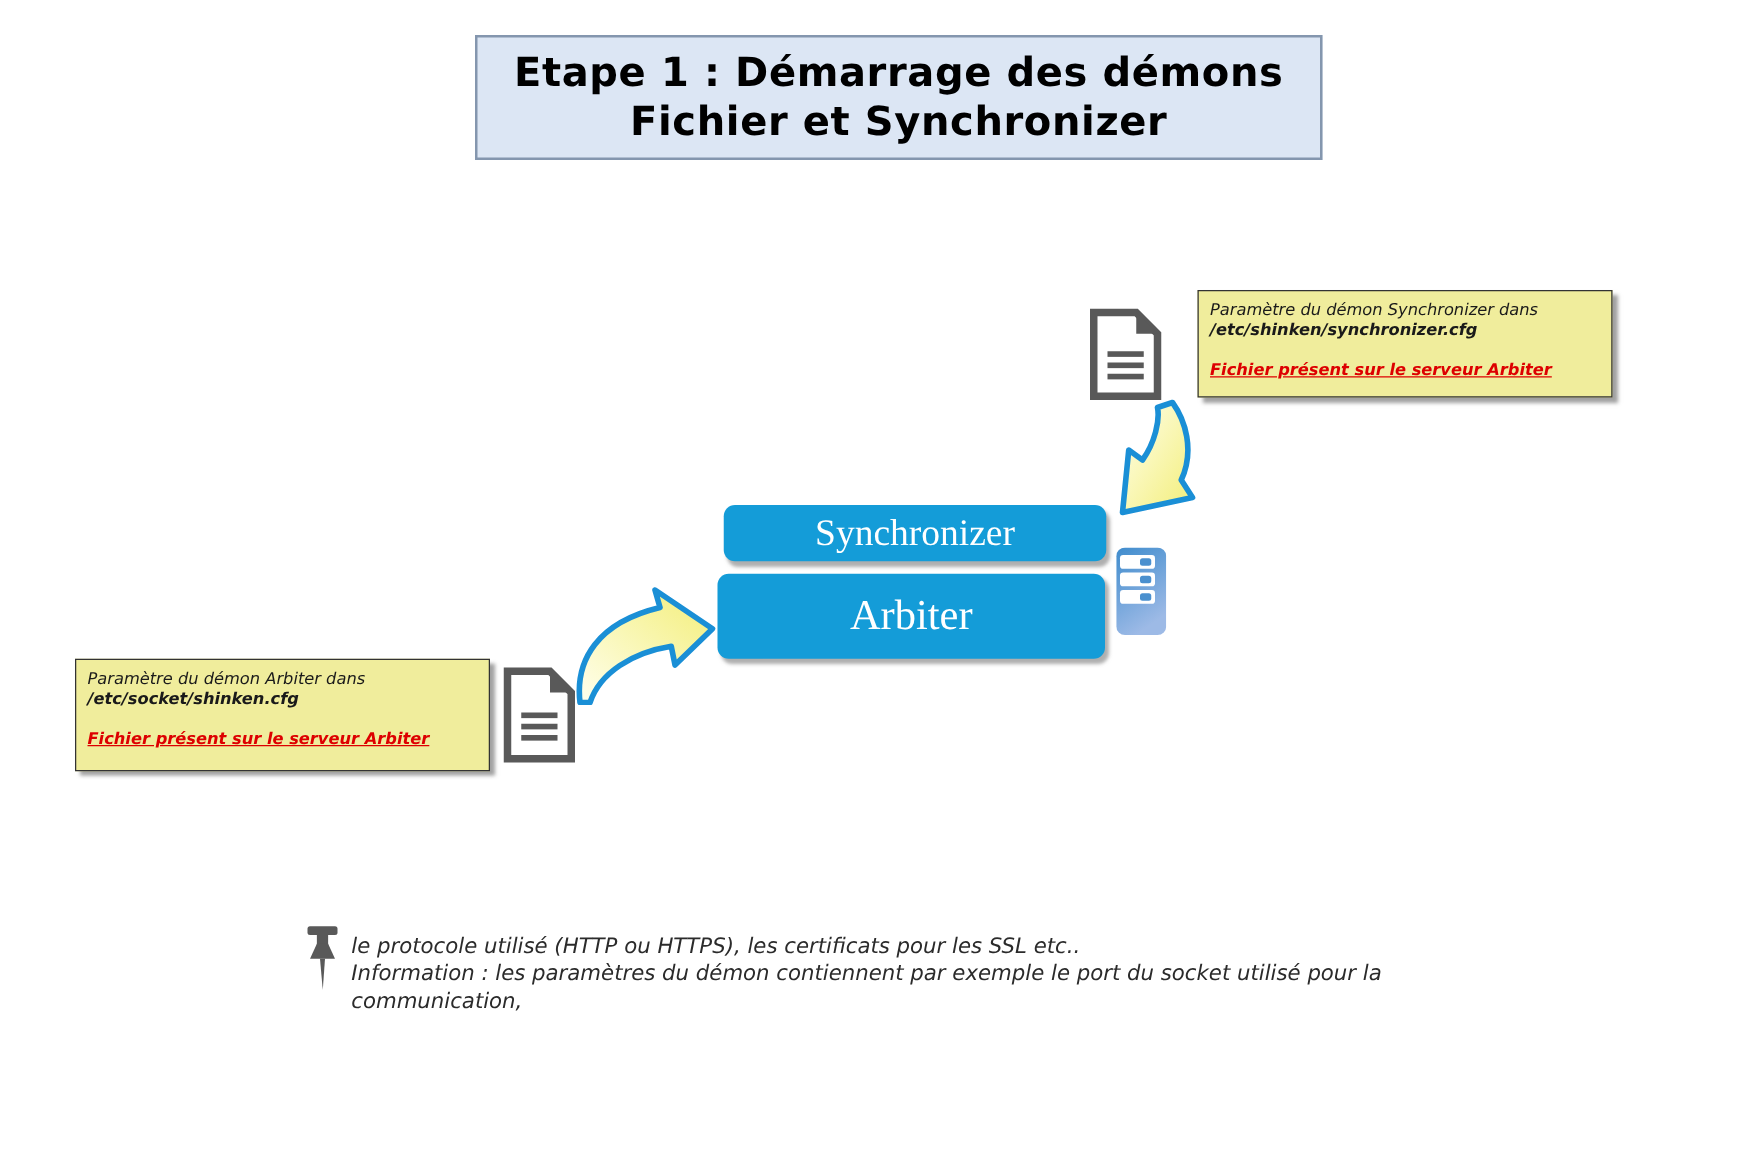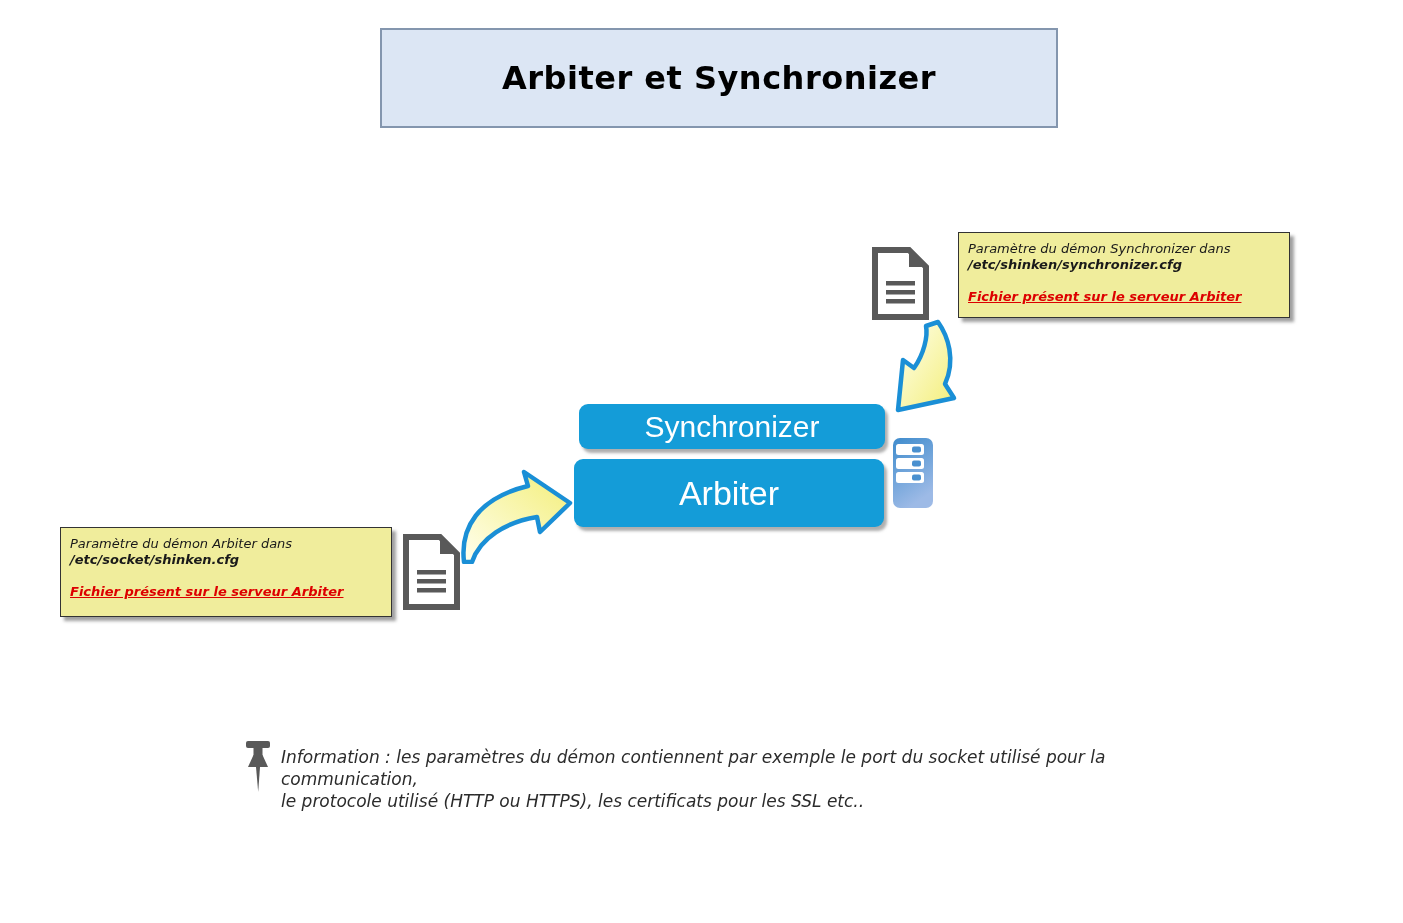--- a/index.html
+++ b/index.html
@@ -62,21 +62,21 @@
   
   .daemon-box {
     position: absolute;
     background: var(--accent-blue, #149cd8);
     border-radius: 9px;
     box-shadow: 3px 4px 3px rgba(110,110,110,0.55);
     display: flex;
     align-items: center;
     justify-content: center;
     color: #ffffff;
-    font-family: Liberation Sans, sans-serif;
+    font-family: Liberation Serif, serif;
   }
   .daemon-sync { left: 579px; top: 404px; width: 306px; height: 45px; font-size: 30px; }
   .daemon-arbiter { left: 574px; top: 459px; width: 310px; height: 68px; font-size: 34px; }
 
   .abs { position: absolute; }
 
   
   .info-text {
     position: absolute;
     left: 281px; top: 746px;
@@ -86,21 +86,22 @@
     line-height: 22px;
     color: #2b2b2b;
   }
 </style>
 </head>
 <body>
 
 <div class="canvas">
 
   <div class="title-box">
-    <div class="tline">Arbiter et Synchronizer</div>
+    <div class="tline">Etape 1 : Démarrage des démons</div>
+    <div class="tline">Fichier et Synchronizer</div>
   </div>
 
   <div class="note note-sync">
     <div>Paramètre du démon Synchronizer dans</div>
     <div class="cfg-path">/etc/shinken/synchronizer.cfg</div>
     <span class="note-link">Fichier présent sur le serveur Arbiter</span>
   </div>
 
   <div class="note note-arbiter">
     <div>Paramètre du démon Arbiter dans</div>
@@ -168,17 +169,17 @@
   </svg>
 
   <svg class="abs" style="left:243px; top:740px;" width="30" height="58" viewBox="0 0 30 58">
     <rect x="3" y="1" width="24" height="7" rx="2" fill="#595959"></rect>
     <rect x="10.5" y="8" width="9" height="9" fill="#595959"></rect>
     <path d="M10.5 15 L19.5 15 L25 27 L5 27 Z" fill="#595959"></path>
     <path d="M13 27 L17 27 L15.2 52 Z" fill="#595959"></path>
   </svg>
 
   <div class="info-text">
+    <div>le protocole utilisé (HTTP ou HTTPS), les certificats pour les SSL etc..</div>
     <div>Information : les paramètres du démon contiennent par exemple le port du socket utilisé pour la communication,</div>
-    <div>le protocole utilisé (HTTP ou HTTPS), les certificats pour les SSL etc..</div>
   </div>
 
 </div>
 
 </body></html>

